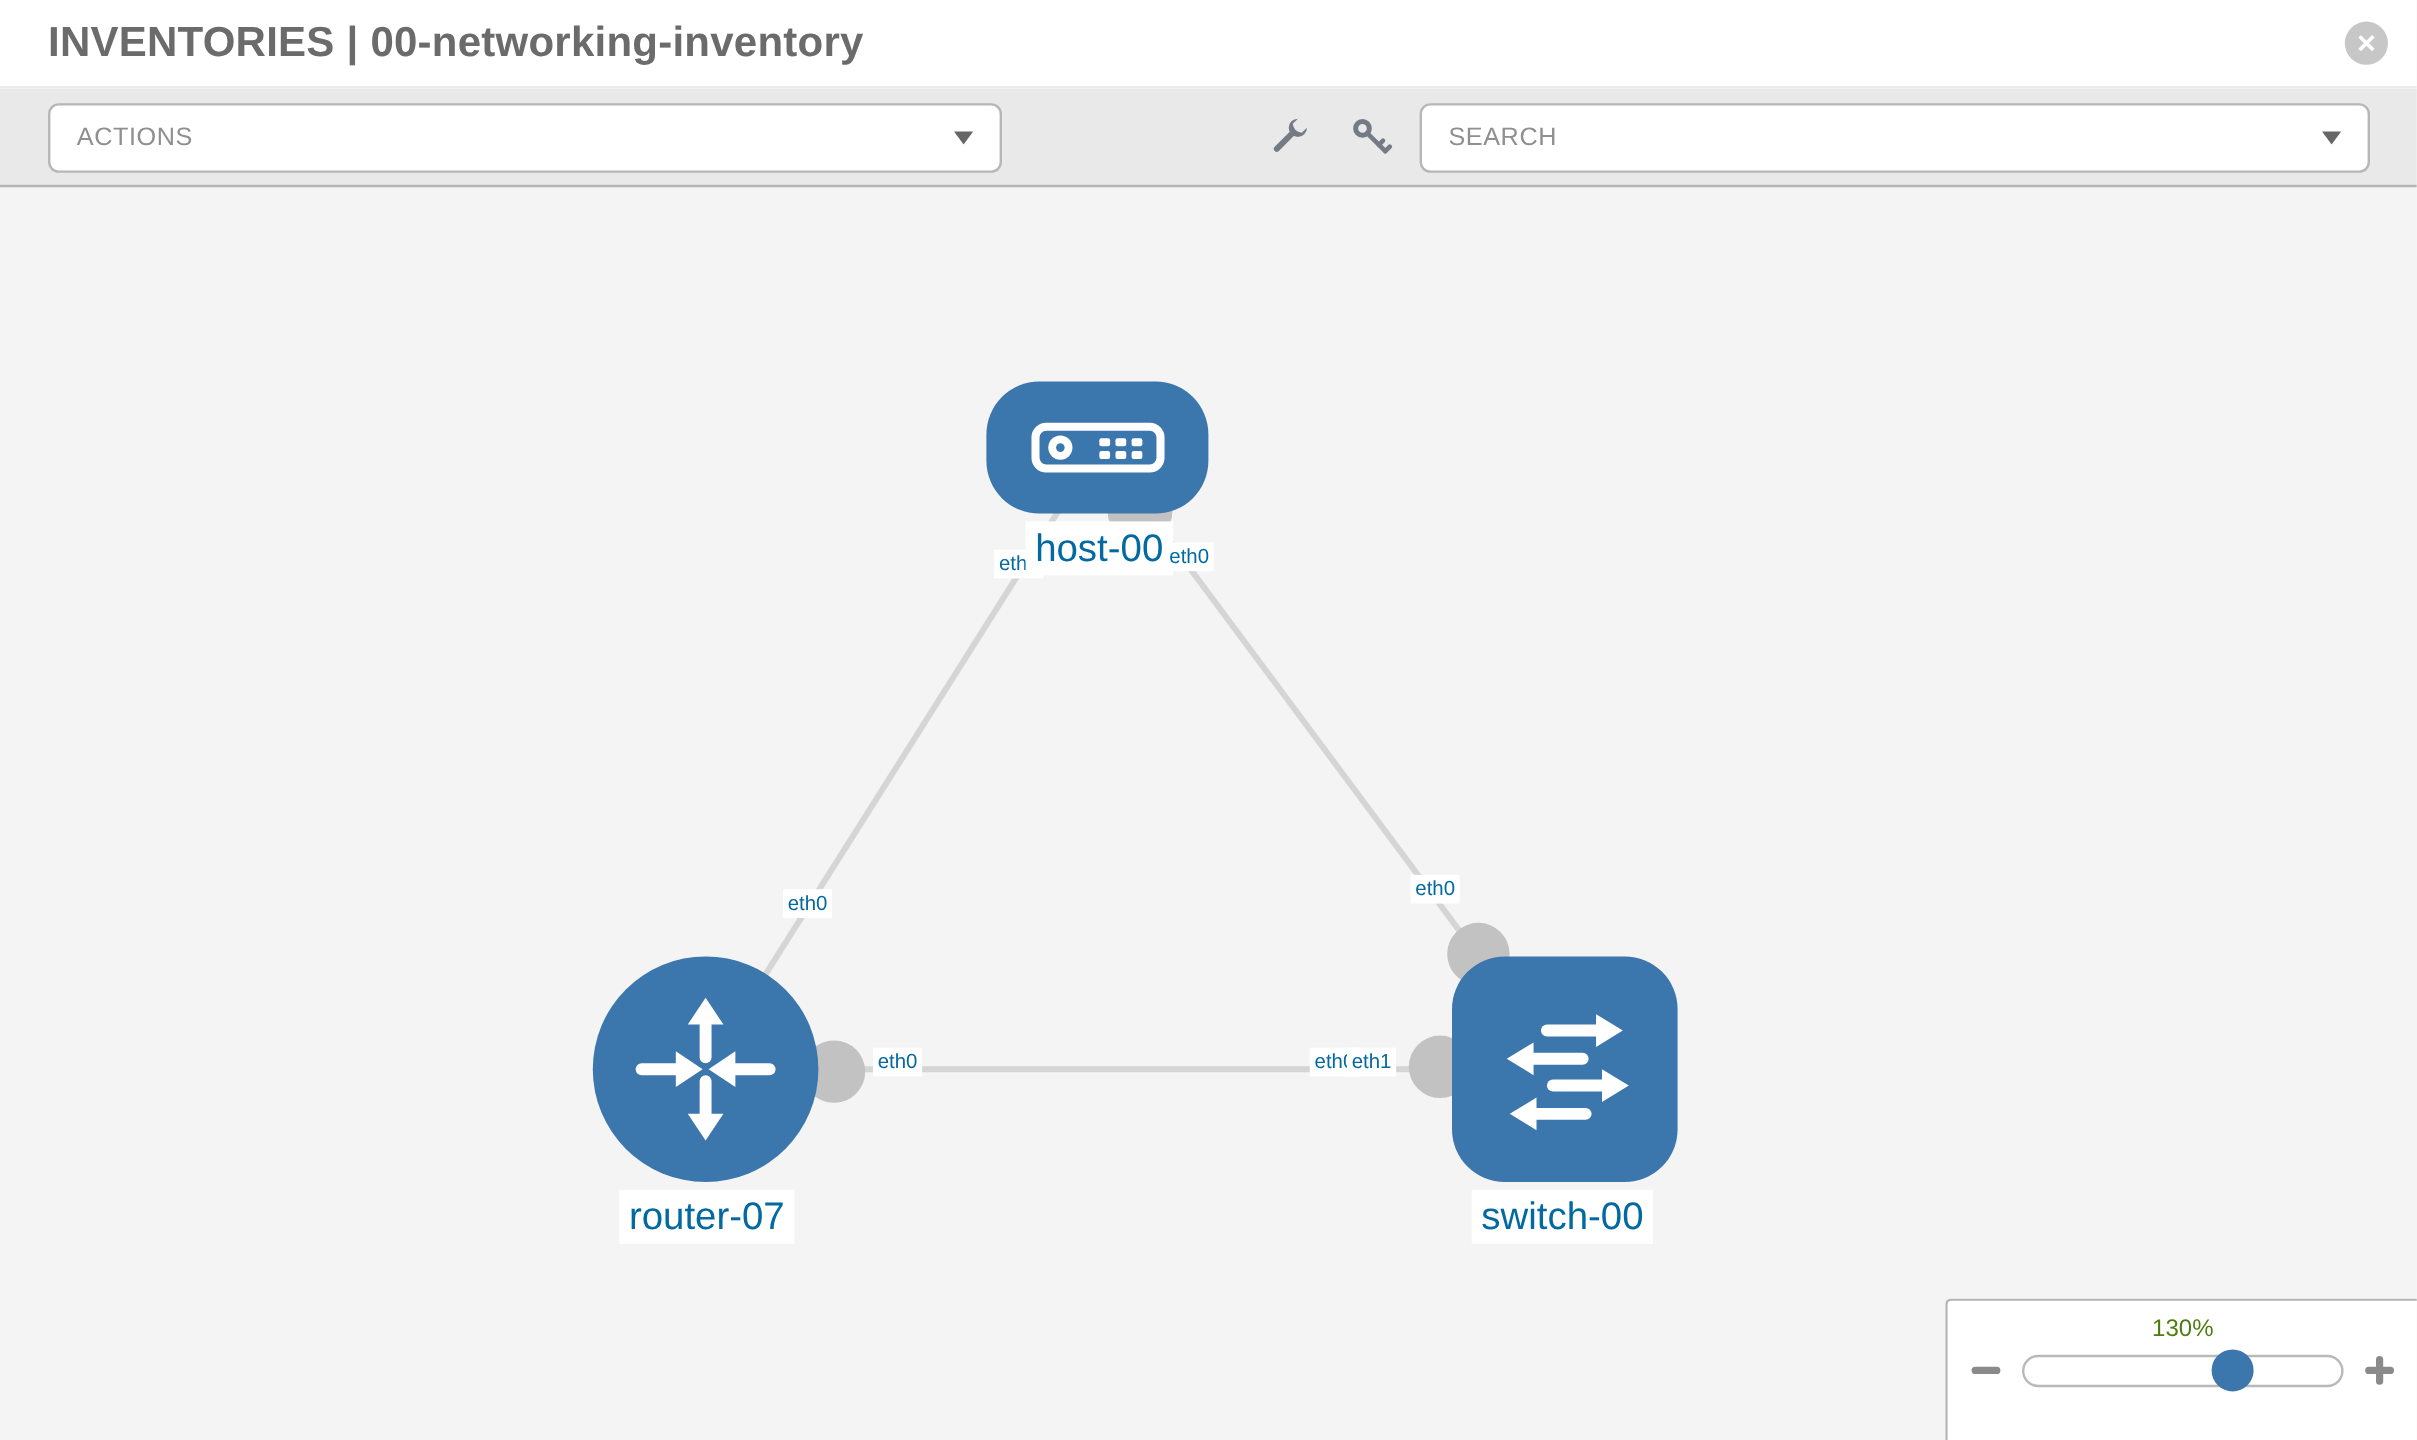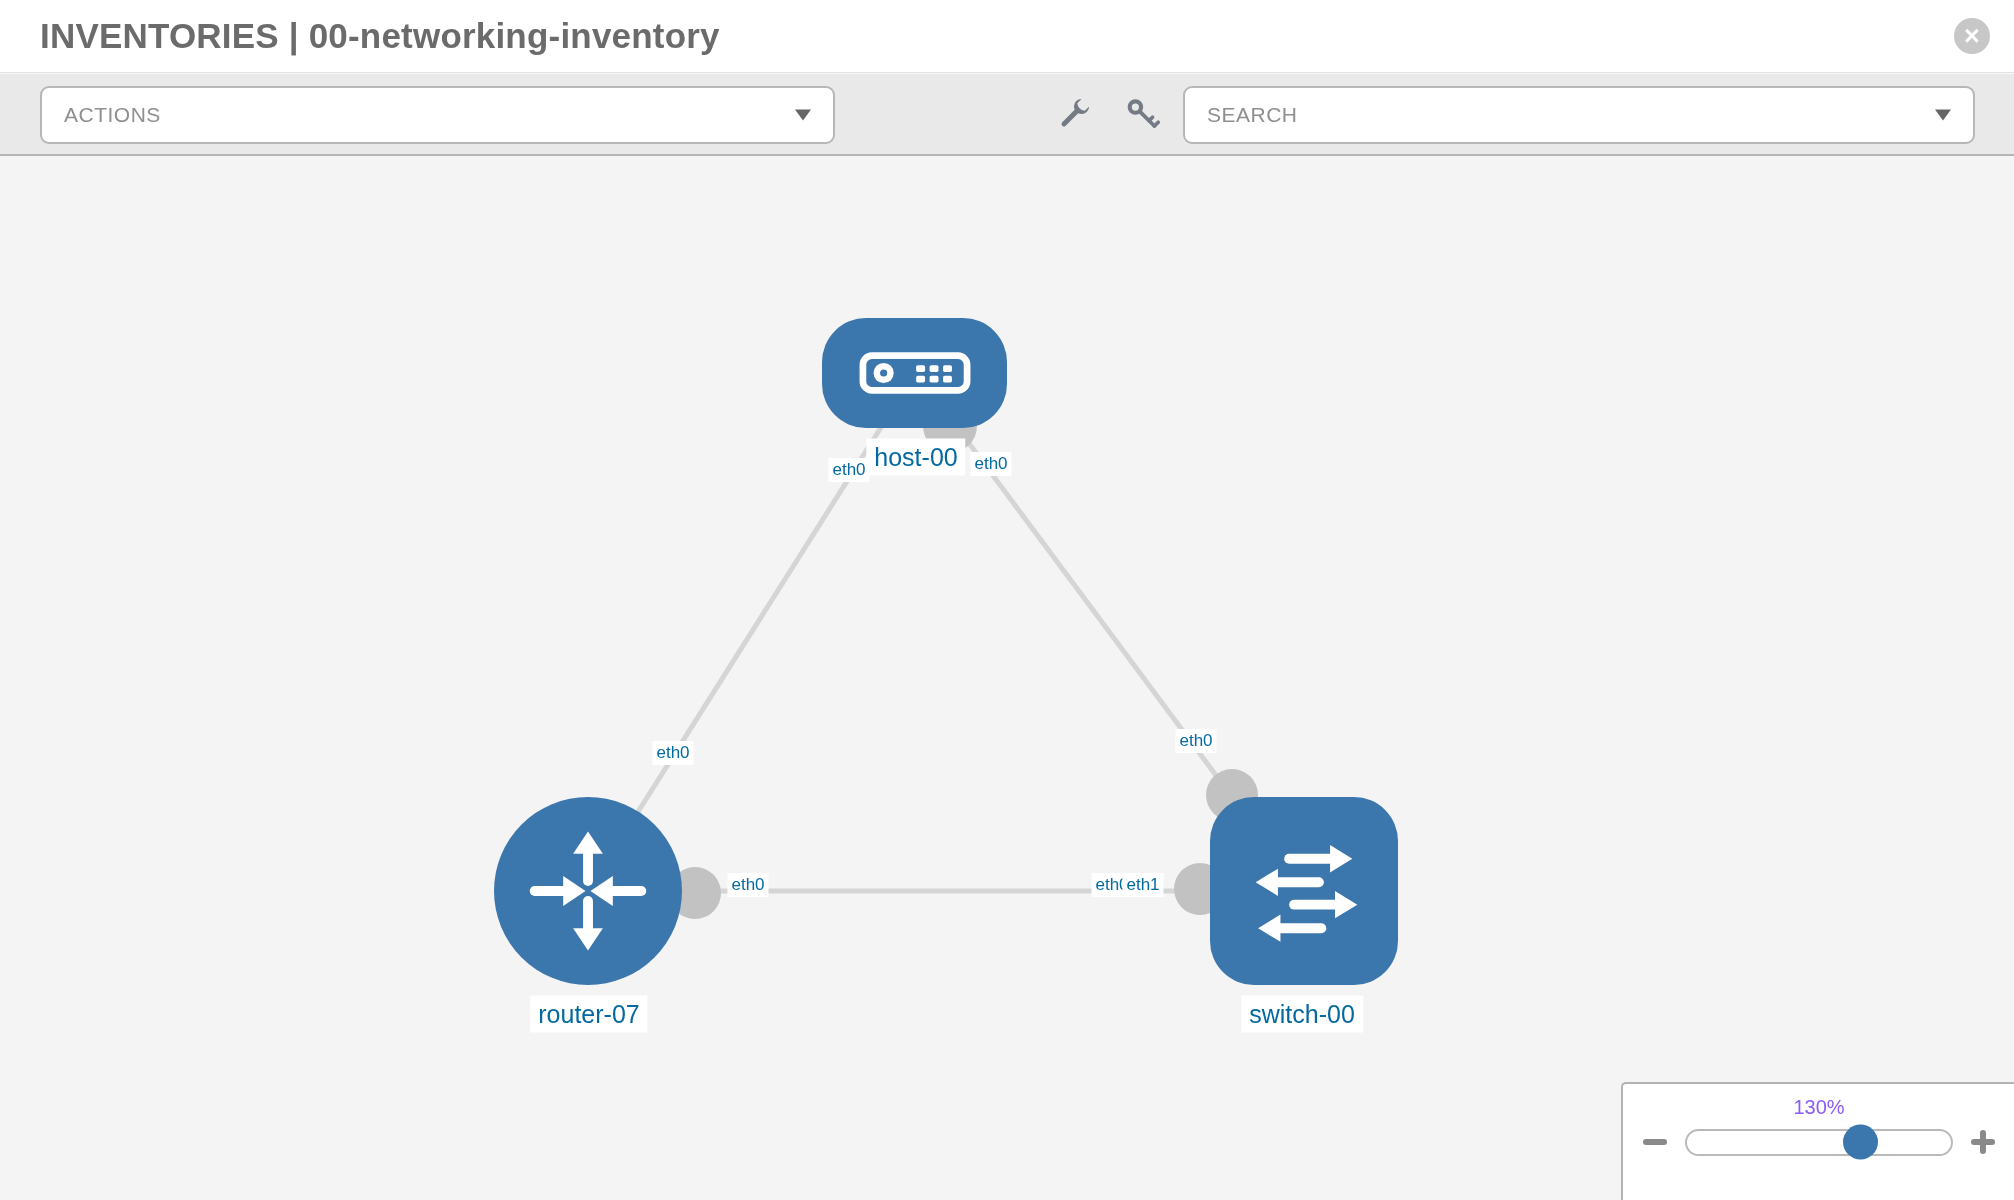--- a/index.html
+++ b/index.html
@@ -24,26 +24,26 @@
   .tool-icon.key { left:1114px; }
 
   
   .canvas { position:absolute; left:0; top:158px; width:2014px; height:1042px; background:#f4f4f4; }
   .links-svg { position:absolute; left:0; top:0; z-index:1; }
   .node { position:absolute; z-index:3; background:#3b76ad; display:flex; align-items:center; justify-content:center; cursor:pointer; }
   .node-host { left:822px; top:160px; width:185px; height:110px; border-radius:44px; }
   .node-router { left:494px; top:639px; width:188px; height:188px; border-radius:50%; }
   .node-switch { left:1210px; top:639px; width:188px; height:188px; border-radius:44px; }
   .glabel { position:absolute; z-index:4; transform:translate(-50%,-50%); background:#ffffff; color:#0369a1; white-space:nowrap; text-align:center; }
-  .node-label { font-size:25px; padding:4px 8px; }
+  .node-label { font-size:32px; padding:4px 8px; }
   .if-label { font-size:17px; padding:2px 4px; }
 
   
   .zoom-panel { position:absolute; left:1621px; top:1082px; width:394px; height:119px; background:#ffffff; border:2px solid #b3b3b3; border-right:none; border-bottom:none; border-top-left-radius:5px; z-index:5; }
-  .zoom-level { position:absolute; left:0; top:12px; width:100%; text-align:center; font-size:20px; color:#8b5cf6; }
+  .zoom-level { position:absolute; left:0; top:12px; width:100%; text-align:center; font-size:20px; color:#4d7c0f; }
   .zoom-row { position:absolute; left:0; top:44px; width:100%; display:flex; align-items:center; justify-content:center; gap:16px; }
   .zoom-btn { width:28px; height:28px; display:flex; align-items:center; justify-content:center; cursor:pointer; }
   .slider-track { position:relative; width:268px; height:27px; border:2px solid #b9b9b9; border-radius:14px; background:#ffffff; cursor:pointer; }
   .slider-handle { position:absolute; top:50%; transform:translateY(-50%); left:156px; width:35px; height:35px; border-radius:50%; background:#3b76ad; cursor:grab; }
 </style>
 </head>
 <body>
 
 <div id="app">
 

